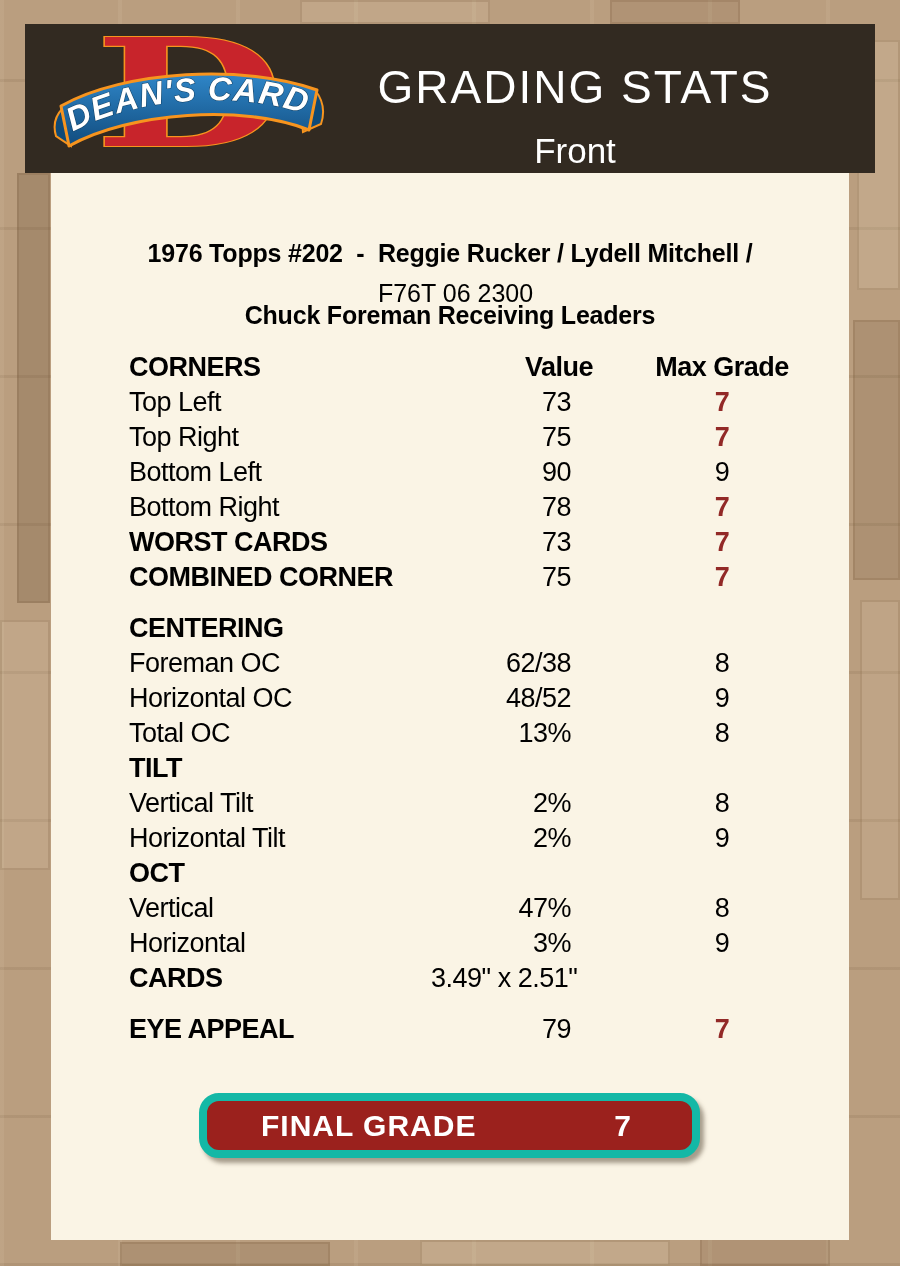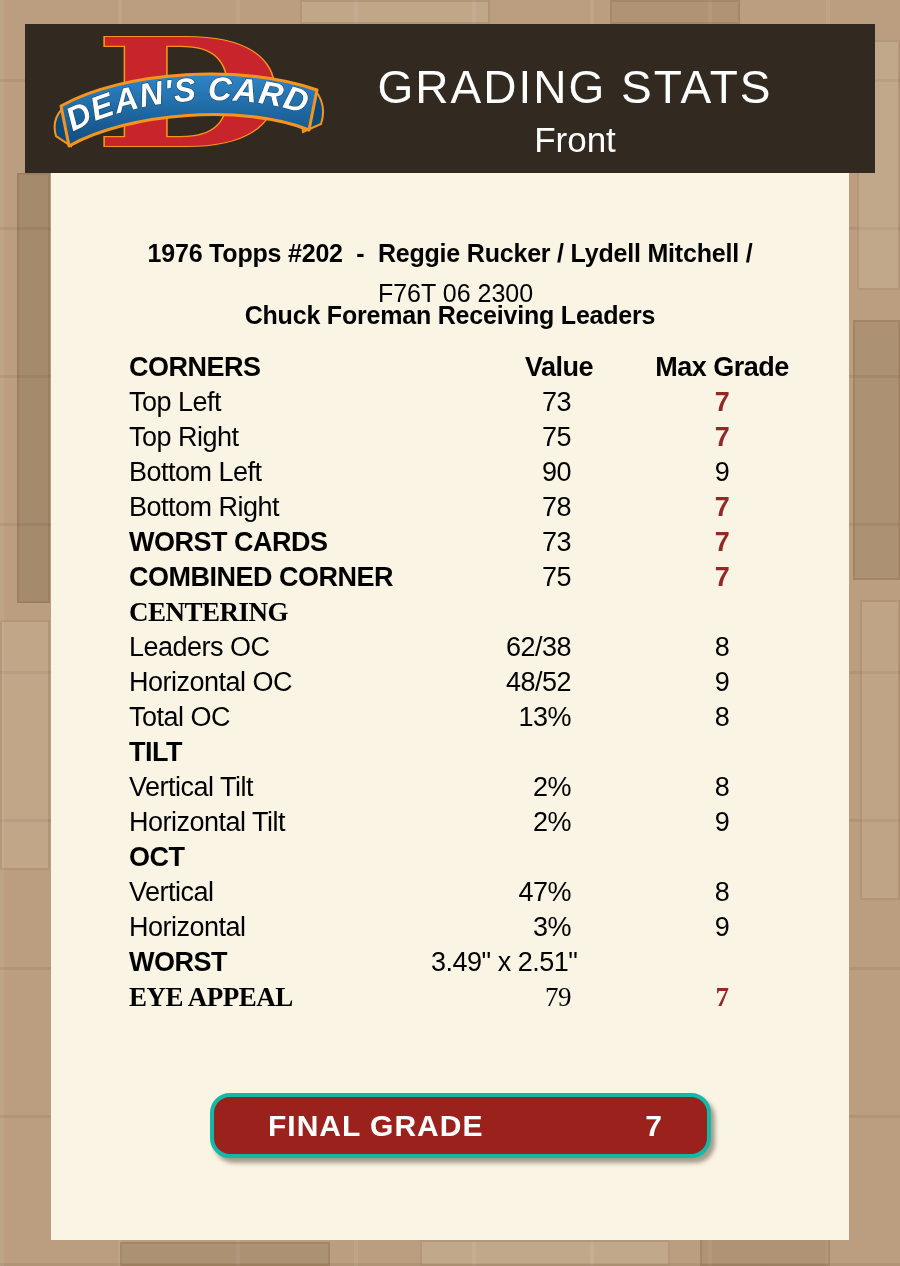--- a/index.html
+++ b/index.html
@@ -35,58 +35,57 @@
   .header{
     position:absolute;left:25px;top:24px;width:850px;height:149px;
     background:var(--header-bg);
   }
   .logo{position:absolute;left:28px;top:4px;width:272px;height:142px;}
   .header-text{
     position:absolute;left:250px;top:38px;width:600px;text-align:center;
     color:var(--header-text);
   }
   .ht-title{font-size:46px;line-height:50px;letter-spacing:2px;font-weight:400;}
-  .ht-sub{font-size:35px;line-height:38px;margin-top:9px;font-weight:400;}
+  .ht-sub{font-size:35px;line-height:38px;margin-top:20px;font-weight:400;}
 
   
   .card{
     position:absolute;left:51px;top:173px;width:798px;height:1067px;
     background:var(--card-bg);
   }
   .titles{
     position:absolute;top:34px;left:0;right:0;text-align:center;
     font-weight:bold;font-size:25px;line-height:31px;letter-spacing:-0.2px;
     white-space:pre-line;
   }
   .titles .tline{white-space:pre;}
   .code{position:absolute;top:105px;left:11px;right:0;text-align:center;font-size:25px;line-height:30px;}
 
   
   .stats{position:absolute;top:177px;left:0;width:100%;}
   .trow{display:flex;height:35px;align-items:center;font-size:27px;letter-spacing:-0.5px;}
-  .trow.gap{font-family:Liberation Serif, serif;}
+  .trow.gap{margin-top:16px;}
   .c-label{flex:0 0 380px;padding-left:78px;box-sizing:border-box;white-space:nowrap;}
   .c-label.ind{}
   .c-value{flex:0 0 140px;text-align:right;white-space:nowrap;}
   .c-value.vhead{transform:translateX(22px);}
   .c-grade{flex:0 0 246px;margin-left:28px;text-align:center;white-space:nowrap;}
   .b{font-weight:bold;}
   .red{color:var(--accent-red);}
 
   
   .final-grade{
     position:absolute;left:148px;top:920px;width:501px;height:65px;
     background:var(--button-red);
-    border:4px solid #14b8a6;border-radius:20px;box-sizing:border-box;
+    border:8px solid #14b8a6;border-radius:20px;box-sizing:border-box;
     display:flex;align-items:center;justify-content:space-between;
-    padding:0 44px 0 54px;
+    padding:0 60px 0 54px;
     color:#fff;font-size:30px;font-weight:bold;letter-spacing:1px;
     box-shadow:4px 5px 4px rgba(96,84,66,0.55);
     cursor:default;
-    margin-left:11px;
   }
 </style>
 </head>
 <body>
 
 <div class="collage">
   <div class="collage-grid"></div>
   <div class="patch" style="left:17px;top:173px;width:33px;height:430px;background:rgba(86,60,34,0.20);"></div>
   <div class="patch" style="left:0px;top:620px;width:50px;height:250px;background:rgba(255,243,218,0.10);"></div>
   <div class="patch" style="left:857px;top:40px;width:43px;height:250px;background:rgba(255,243,218,0.12);"></div>
@@ -169,21 +168,21 @@
         <div class="c-label b">COMBINED CORNER</div>
         <div class="c-value">75</div>
         <div class="c-grade red b">7</div>
       </div>
       <div class="trow gap">
         <div class="c-label b">CENTERING</div>
         <div class="c-value"></div>
         <div class="c-grade"></div>
       </div>
       <div class="trow">
-        <div class="c-label ind">Leaders OC</div>
+        <div class="c-label ind">Foreman OC</div>
         <div class="c-value">62/38</div>
         <div class="c-grade">8</div>
       </div>
       <div class="trow">
         <div class="c-label ind">Horizontal OC</div>
         <div class="c-value">48/52</div>
         <div class="c-grade">9</div>
       </div>
       <div class="trow">
         <div class="c-label ind">Total OC</div>
@@ -214,21 +213,21 @@
         <div class="c-label ind">Vertical</div>
         <div class="c-value">47%</div>
         <div class="c-grade">8</div>
       </div>
       <div class="trow">
         <div class="c-label ind">Horizontal</div>
         <div class="c-value">3%</div>
         <div class="c-grade">9</div>
       </div>
       <div class="trow">
-        <div class="c-label b">WORST</div>
+        <div class="c-label b">CARDS</div>
         <div class="c-value">3.49" x 2.51"</div>
         <div class="c-grade"></div>
       </div>
       <div class="trow gap">
         <div class="c-label b">EYE APPEAL</div>
         <div class="c-value">79</div>
         <div class="c-grade red b">7</div>
       </div>
     </div>
 

